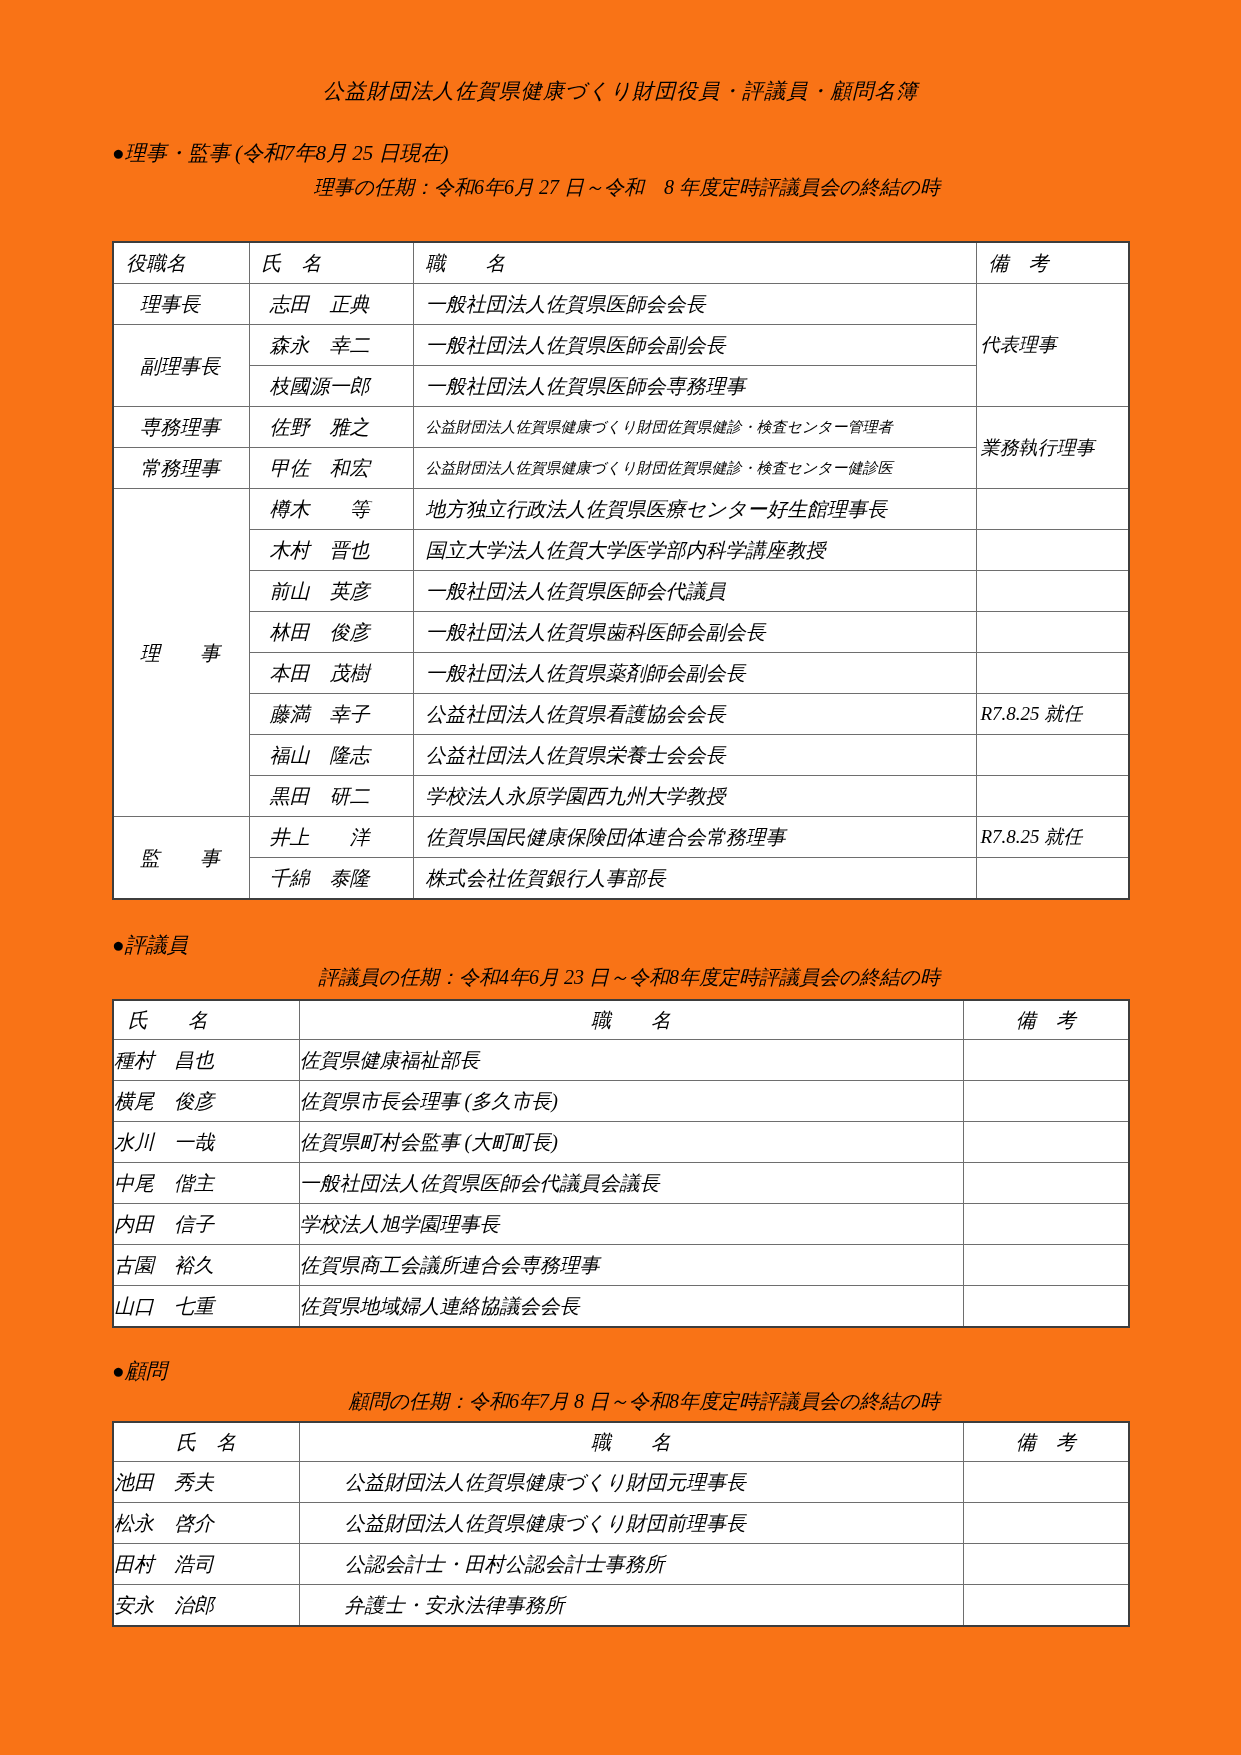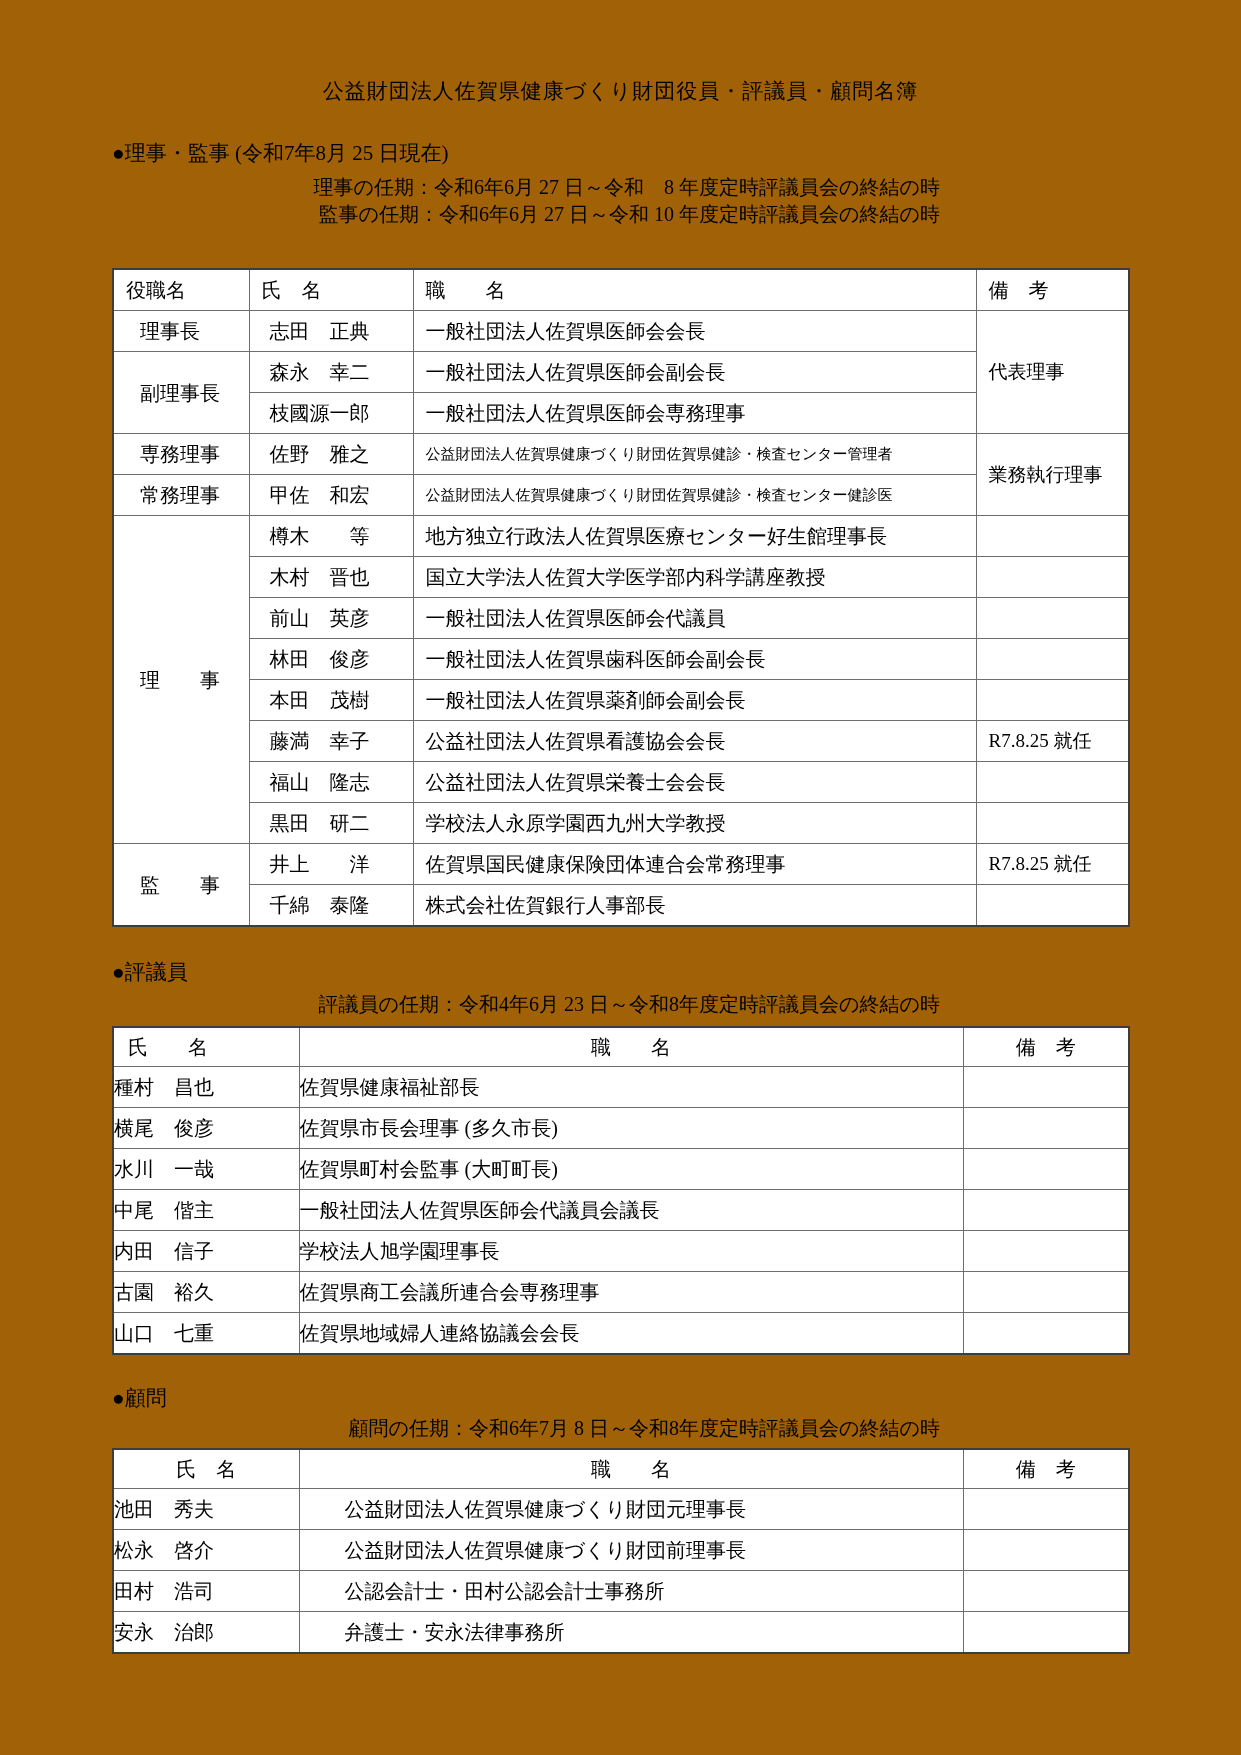--- a/index.html
+++ b/index.html
@@ -1,60 +1,59 @@
 <!DOCTYPE html>
 <html lang="ja"><head>
 <meta charset="utf-8">
 <style>
   html,body{margin:0;padding:0;}
   body{
     width:1241px;height:1755px;background:#ffffff;color:#000000;
     font-family:"Liberation Serif","DejaVu Serif",serif;
     font-size:20px;line-height:26px;
   }
-  .page{position:relative;width:1241px;height:1755px;overflow:hidden;background:#a16207;}
+  .page{position:relative;width:1241px;height:1755px;overflow:hidden;background:#f97316;font-style:italic;}
   .doc-title{padding-top:78px;text-align:center;font-size:21px;letter-spacing:1px;}
   .content{margin-left:112px;width:828px;}
   .section-heading{font-size:21px;margin-top:36px;}
   .section-heading.h2{margin-top:32px;}
   .section-heading.h3{margin-top:30px;}
   .term-line{text-align:right;font-size:20px;line-height:27px;}
   .term-block{margin-top:8px;}
   table{border-collapse:collapse;table-layout:fixed;width:1016px;border:2px solid #3d3d3d;background:#ffffff;}
   .t1{margin-top:40px;}
   .t2{margin-top:8px;}
   .t3{margin-top:6px;}
   th,td{border:1px solid #6e6e6e;font-weight:normal;font-size:20px;padding:0;vertical-align:middle;
         overflow:hidden;white-space:nowrap;}
   .t1 th,.t1 td{height:40px;}
   .t2 th,.t3 th{height:38px;text-align:center;}
   .t2 td,.t3 td{height:40px;}
   .t1 th{text-align:left;padding-left:12px;}
   .t1 .pos{padding-left:26px;}
   .t1 .name{padding-left:20px;}
   .t1 .jtitle{padding-left:12px;}
-  .t1 .note{padding-left:12px;font-size:19px;border-radius:21px;}
+  .t1 .note{padding-left:4px;font-size:19px;border-radius:21px;}
   .small{font-size:15px;}
   .t2 th.name-h{text-align:left;padding-left:14px;}
   .t2 .name,.t3 .name{margin-top:13px;}
   .t2 .jtitle{}
   .t3 .jtitle{padding-left:45px;}
 </style>
 </head>
 <body>
 
 <div class="page">
   <div class="doc-title">公益財団法人佐賀県健康づくり財団役員・評議員・顧問名簿</div>
 
   <div class="content">
 
     <div class="section-heading">●理事・監事 (令和7年8月 25 日現在)</div>
     <div class="term-block">
       <div class="term-line">理事の任期：令和6年6月 27 日～令和　8 年度定時評議員会の終結の時</div>
-      <div class="term-line">監事の任期：令和6年6月 27 日～令和 10 年度定時評議員会の終結の時</div>
     </div>
 
     <table class="t1">
       <colgroup>
           <col style="width:136px">
           <col style="width:164px">
           <col style="width:563px">
           <col style="width:153px">
         </colgroup>
       <tbody>

